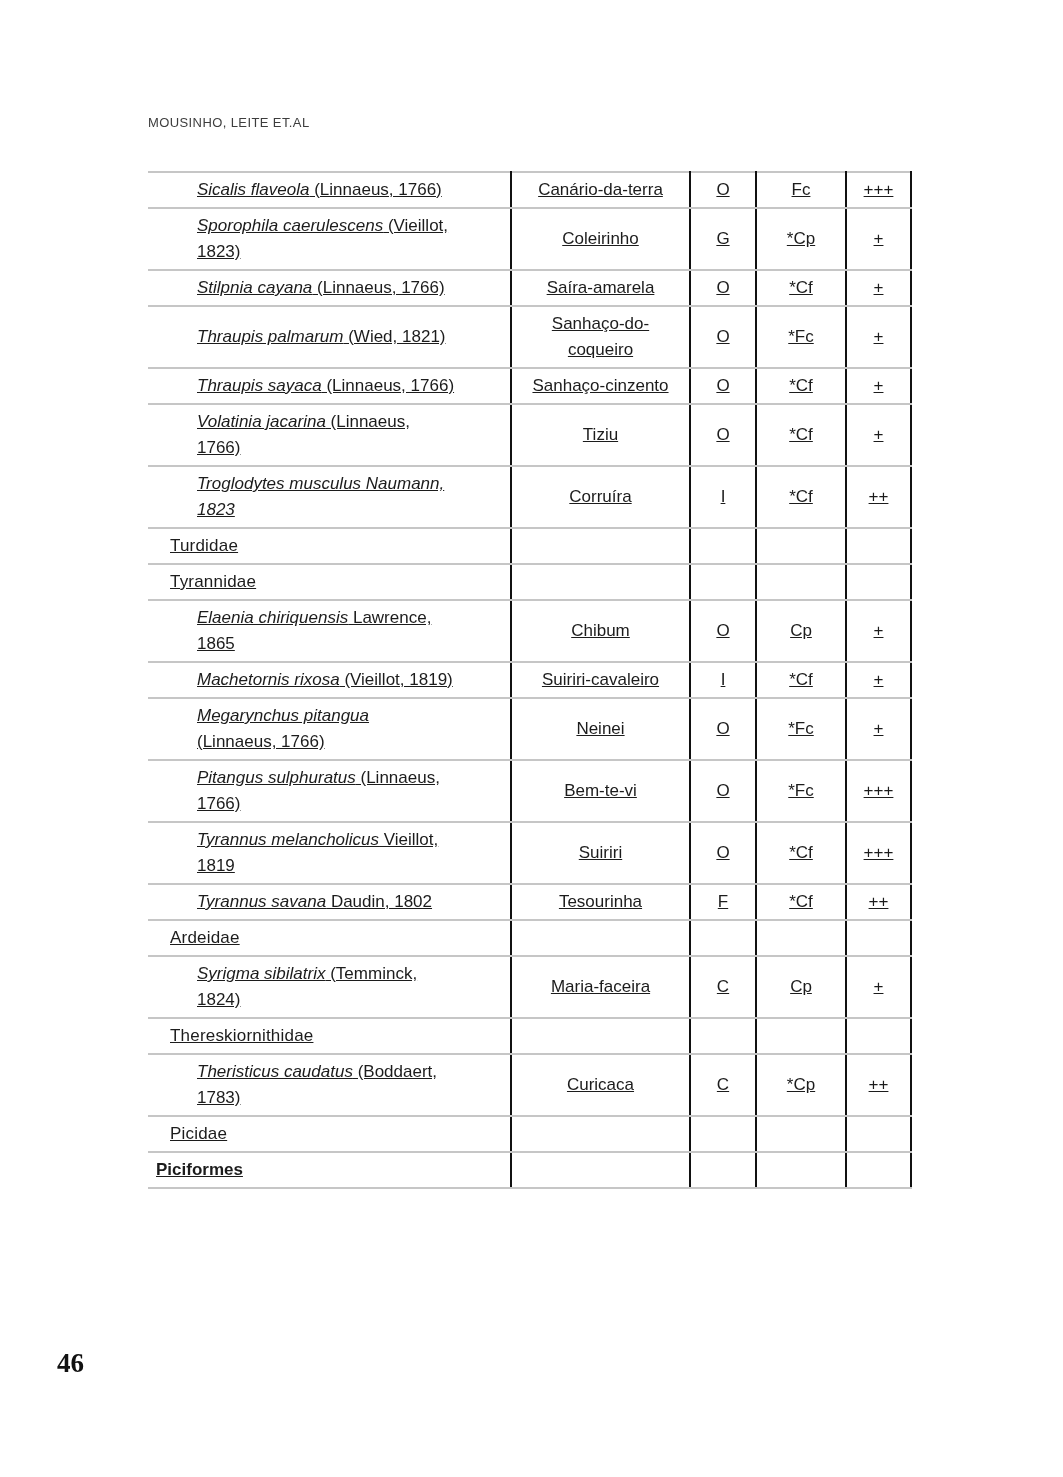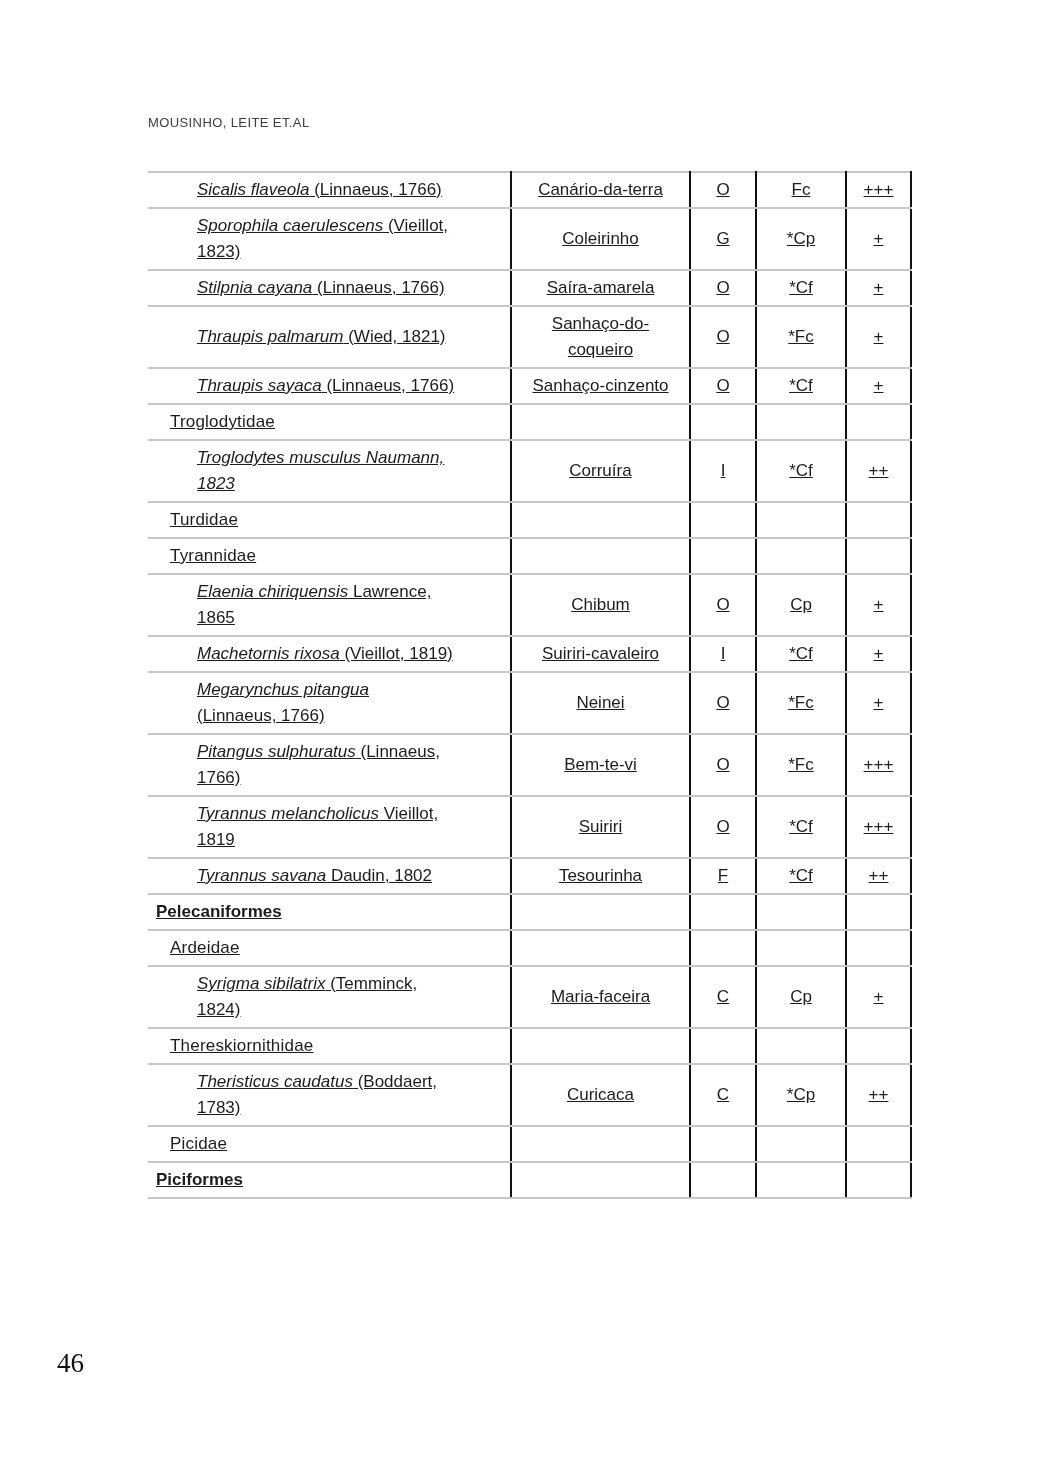--- a/index.html
+++ b/index.html
@@ -69,21 +69,21 @@
     text-align: center;
     white-space: pre-line;
   }
   .sci { font-style: italic; }
   .auth { font-style: normal; }
   .page-number {
     position: absolute;
     left: 57px;
     top: 1348px;
     font-family: "Liberation Serif", "DejaVu Serif", serif;
-    font-weight: 400;
+    font-weight: 700;
     font-size: 27px;
     color: #111111;
   }
 </style>
 </head>
 <body>
 
 <div class="page">
   <div class="running-head">MOUSINHO, LEITE ET.AL</div>
 
@@ -127,25 +127,26 @@
           <td class="cell center">+</td>
         </tr>
         <tr>
           <td class="cell species"><span class="sci">Thraupis sayaca</span><span class="auth"> (Linnaeus, 1766)</span></td>
           <td class="cell center">Sanhaço-cinzento</td>
           <td class="cell center">O</td>
           <td class="cell center">*Cf</td>
           <td class="cell center">+</td>
         </tr>
         <tr>
-          <td class="cell taxon family">Troglodytidae</td>
-          <td class="cell"></td>
-          <td class="cell"></td>
-          <td class="cell"></td>
-          <td class="cell"></td>
+          <td class="cell species"><span class="sci">Volatinia jacarina</span><span class="auth"> (Linnaeus,
+1766)</span></td>
+          <td class="cell center">Tiziu</td>
+          <td class="cell center">O</td>
+          <td class="cell center">*Cf</td>
+          <td class="cell center">+</td>
         </tr>
         <tr>
           <td class="cell species"><span class="sci">Troglodytes musculus Naumann,
 1823</span><span class="auth"></span></td>
           <td class="cell center">Corruíra</td>
           <td class="cell center">I</td>
           <td class="cell center">*Cf</td>
           <td class="cell center">++</td>
         </tr>
         <tr>
@@ -200,27 +201,20 @@
           <td class="cell center">O</td>
           <td class="cell center">*Cf</td>
           <td class="cell center">+++</td>
         </tr>
         <tr>
           <td class="cell species"><span class="sci">Tyrannus savana</span><span class="auth"> Daudin, 1802</span></td>
           <td class="cell center">Tesourinha</td>
           <td class="cell center">F</td>
           <td class="cell center">*Cf</td>
           <td class="cell center">++</td>
-        </tr>
-        <tr>
-          <td class="cell taxon order">Pelecaniformes</td>
-          <td class="cell"></td>
-          <td class="cell"></td>
-          <td class="cell"></td>
-          <td class="cell"></td>
         </tr>
         <tr>
           <td class="cell taxon family">Ardeidae</td>
           <td class="cell"></td>
           <td class="cell"></td>
           <td class="cell"></td>
           <td class="cell"></td>
         </tr>
         <tr>
           <td class="cell species"><span class="sci">Syrigma sibilatrix</span><span class="auth"> (Temminck,

